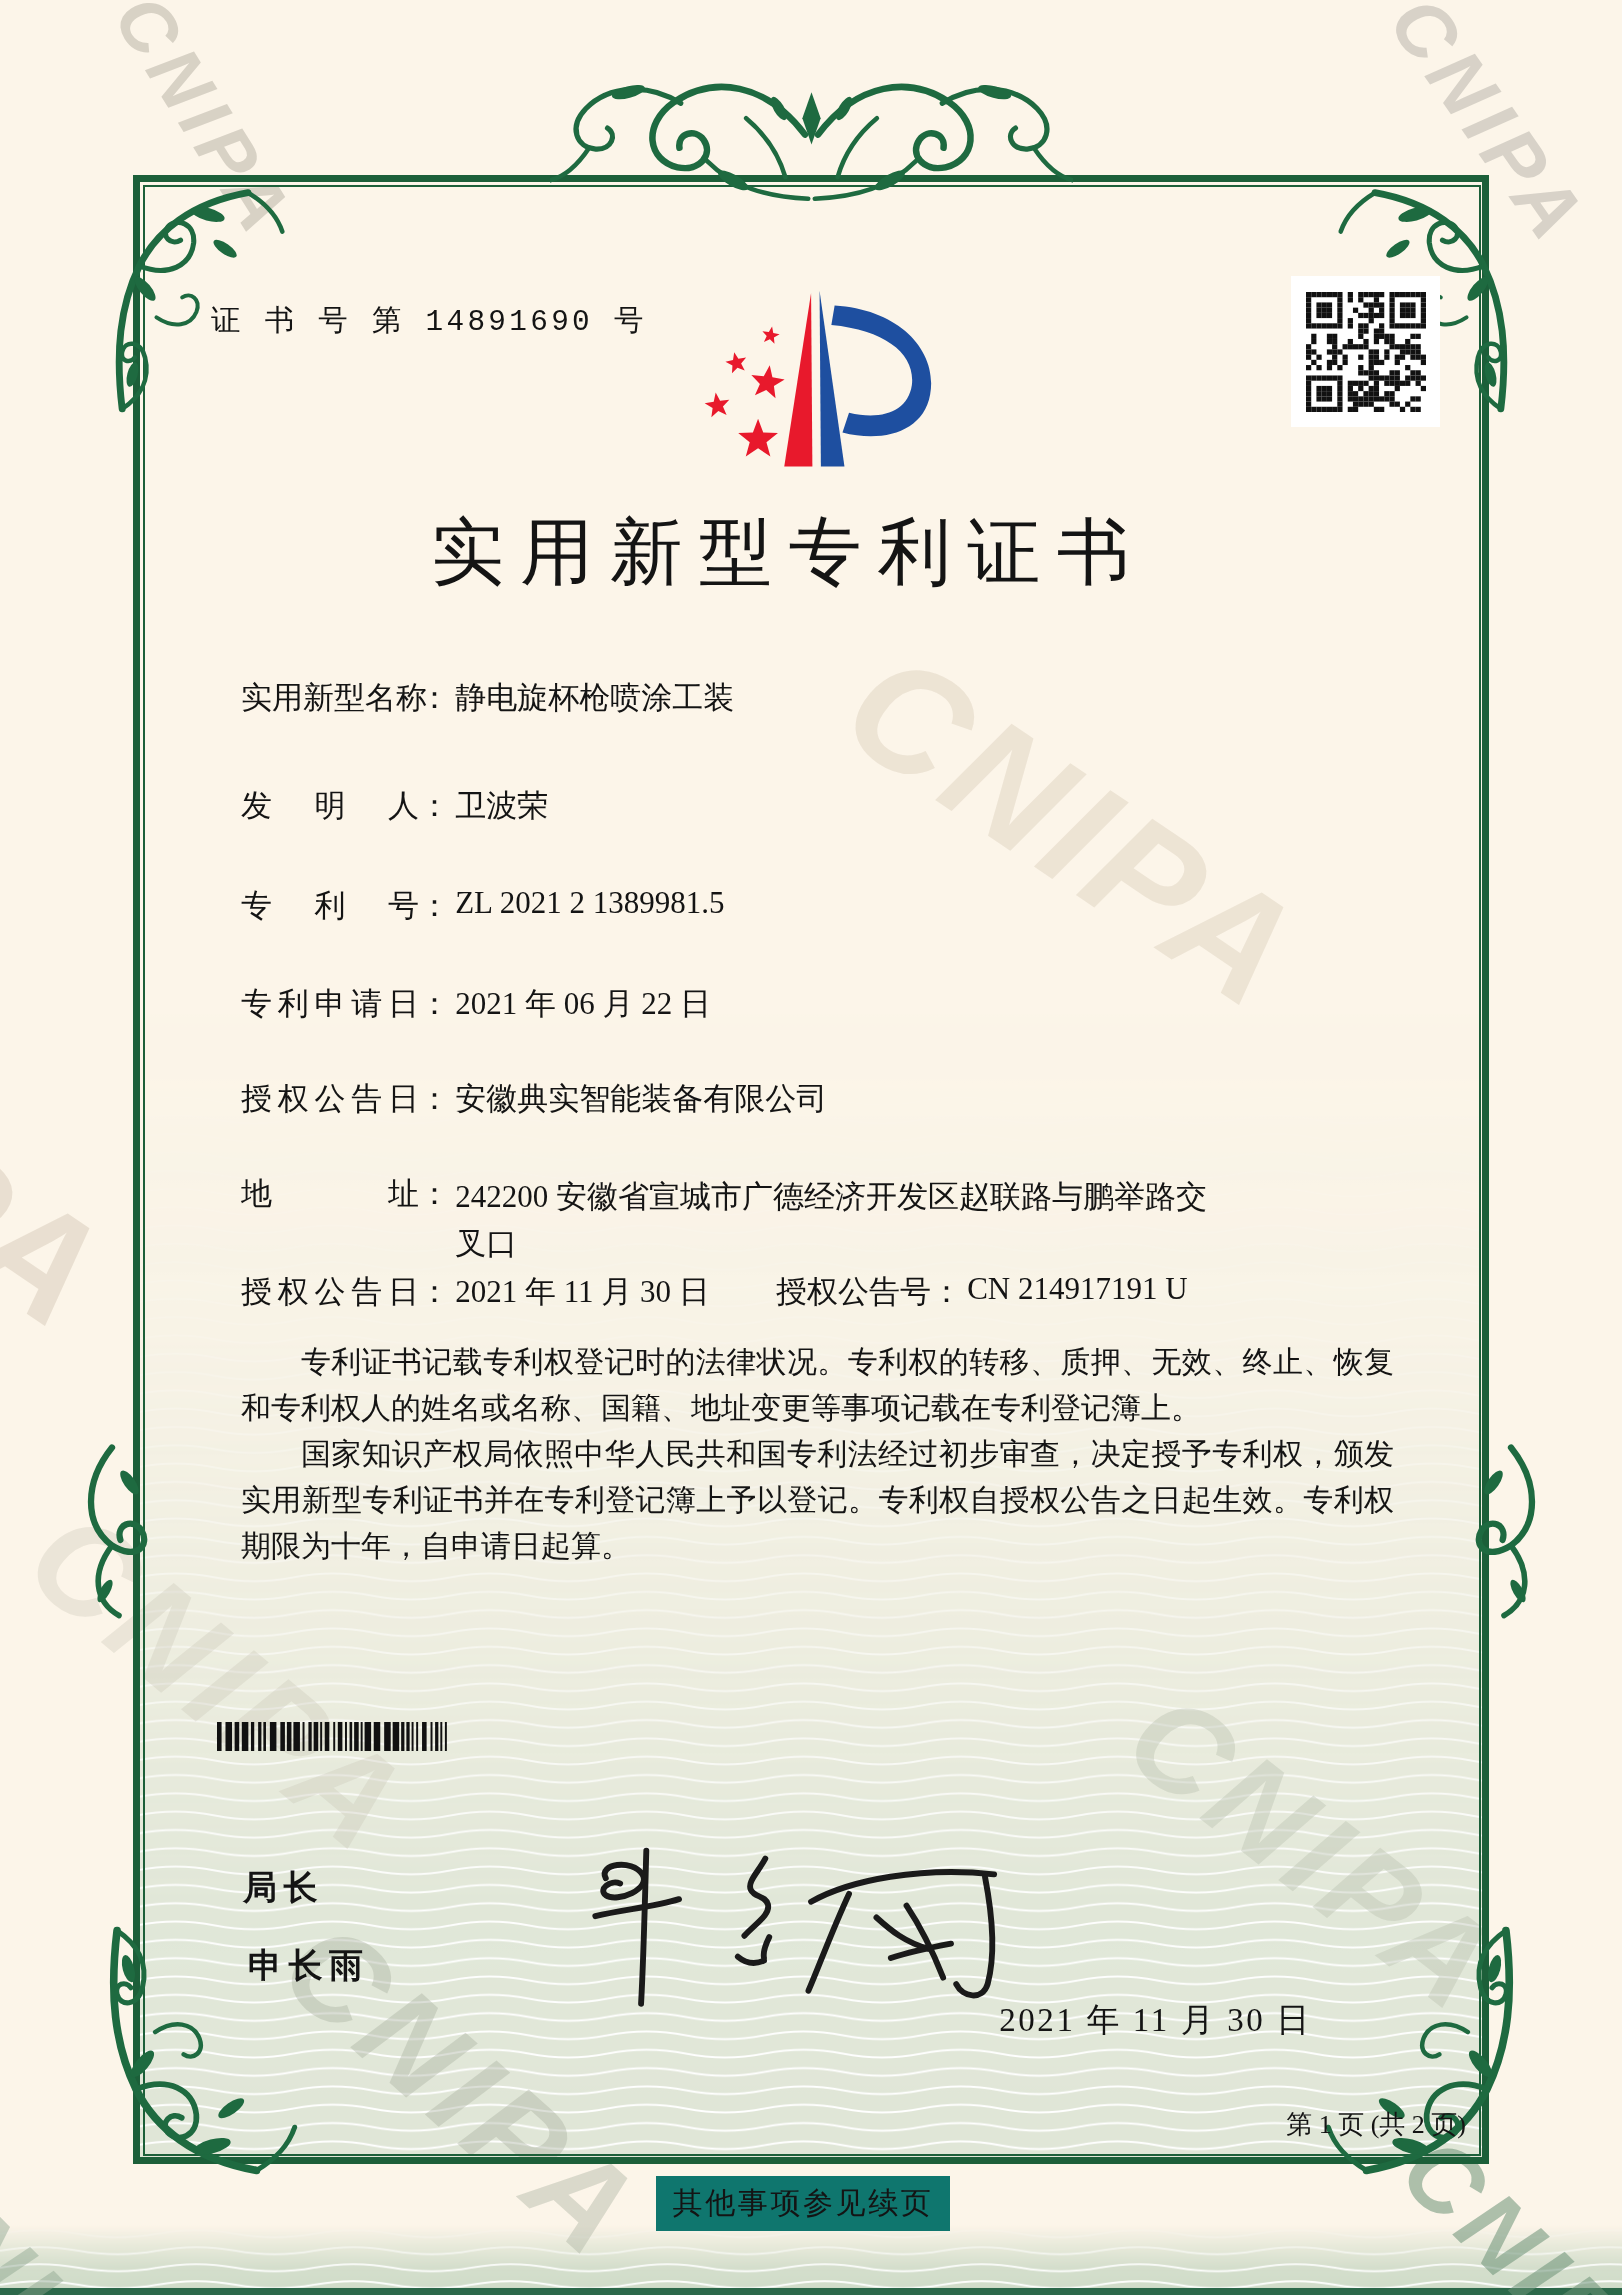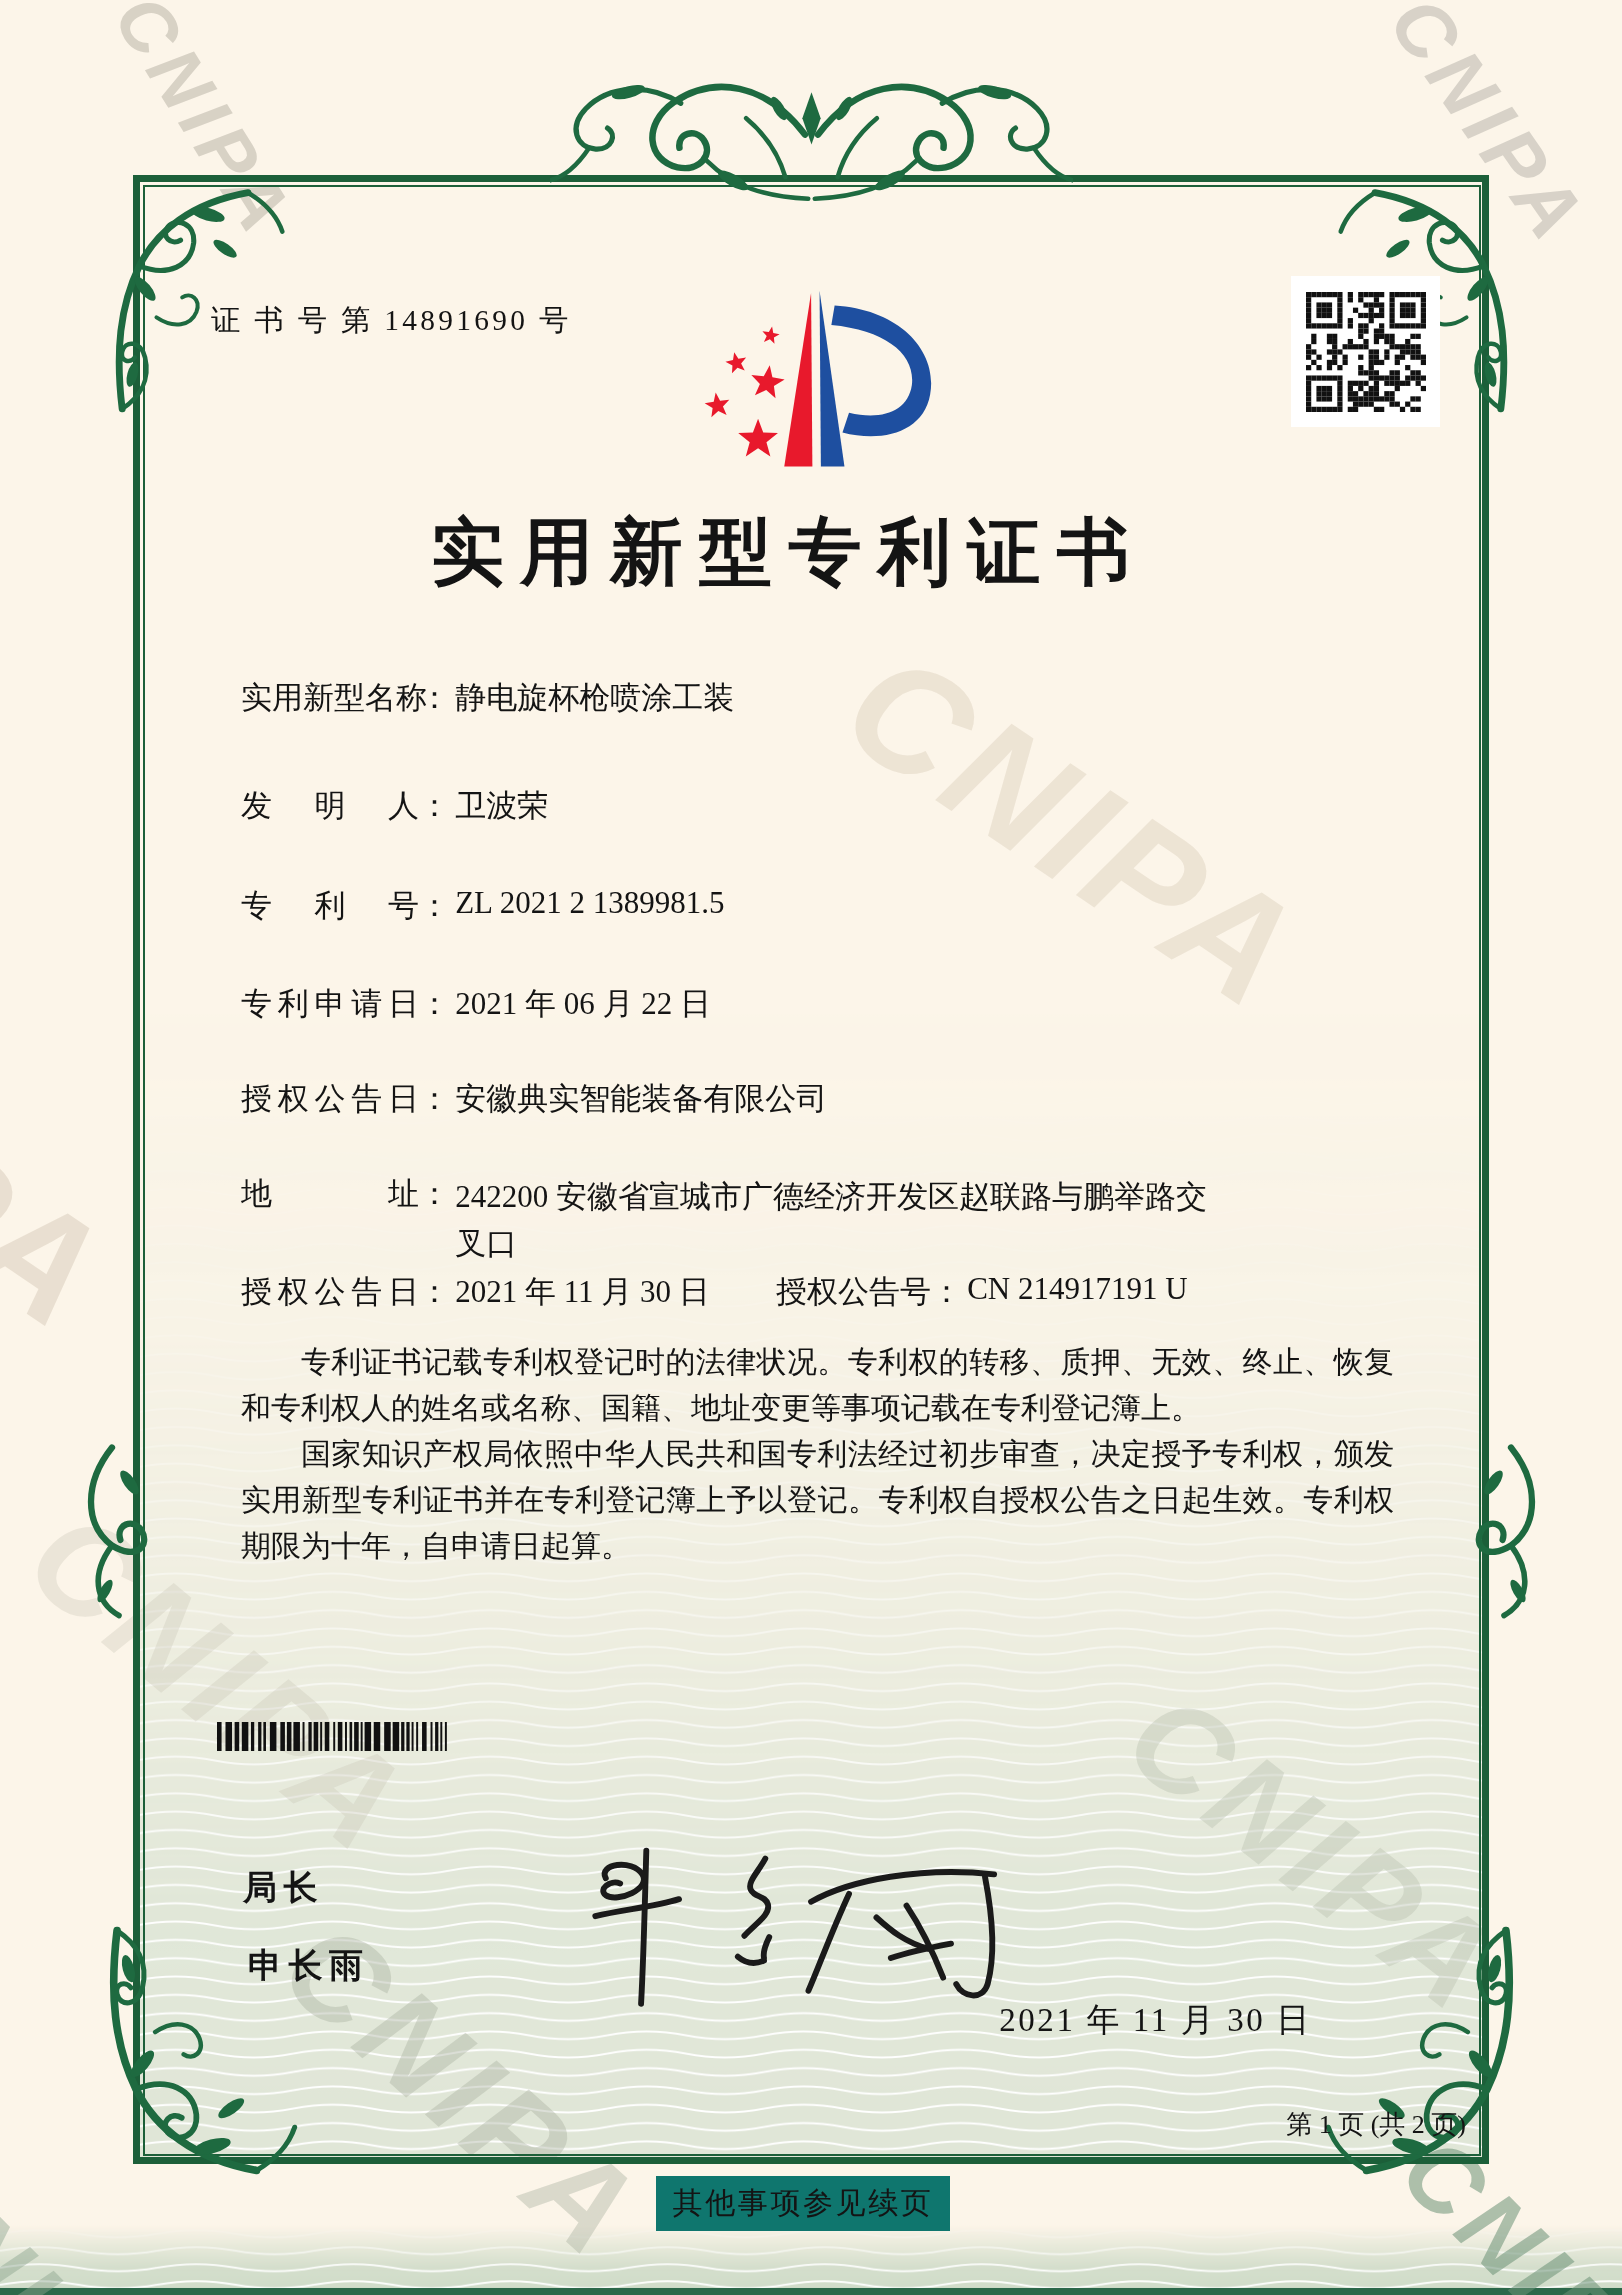--- a/index.html
+++ b/index.html
@@ -11,23 +11,23 @@
       transform-origin:0 0;z-index:1;pointer-events:none;}
   
   .frame-outer{position:absolute;left:133px;top:175px;width:1356px;height:1989px;
                border:7.2px solid #1c5f39;box-sizing:border-box;z-index:2;}
   .frame-inner{position:absolute;left:143px;top:185px;width:1338px;height:1971px;
                border:2px solid #1c5f39;box-sizing:border-box;z-index:2;}
   .orn{position:absolute;z-index:3;}
   .waves{position:absolute;z-index:0;}
   
   .z{z-index:4;}
-  .cert-no{position:absolute;left:211px;top:301px;font-size:29.4px;letter-spacing:3.3px;z-index:4;}
+  .cert-no{position:absolute;left:211px;top:301px;font-size:29.4px;letter-spacing:3.3px;z-index:4;font-family:Liberation Mono, monospace;}
   .title{position:absolute;left:134px;top:504px;width:1309px;text-align:center;
-         font-size:73px;font-weight:bold;letter-spacing:16.4px;z-index:4;}
+         font-size:73px;font-weight:normal;letter-spacing:16.4px;z-index:4;}
   .frow{position:absolute;left:241px;font-size:31px;white-space:nowrap;z-index:4;}
   .flabel{display:inline-block;width:178px;text-align:justify;text-align-last:justify;vertical-align:top;}
   .fcolon{vertical-align:top;}
   .fvalue{margin-left:5.2px;vertical-align:top;}
   .fvalue.wrap{display:inline-block;white-space:normal;width:772px;line-height:47px;}
   .grant2{position:absolute;left:535px;top:0;white-space:nowrap;}
   .body-text{position:absolute;left:241px;top:1339px;width:1153px;font-size:30px;line-height:46px;
              text-align:justify;text-justify:inter-ideograph;z-index:4;}
   .body-text p{margin:0;text-indent:60px;}
   .sig-title{position:absolute;left:243px;top:1865px;font-size:34px;letter-spacing:6.5px;font-weight:600;

